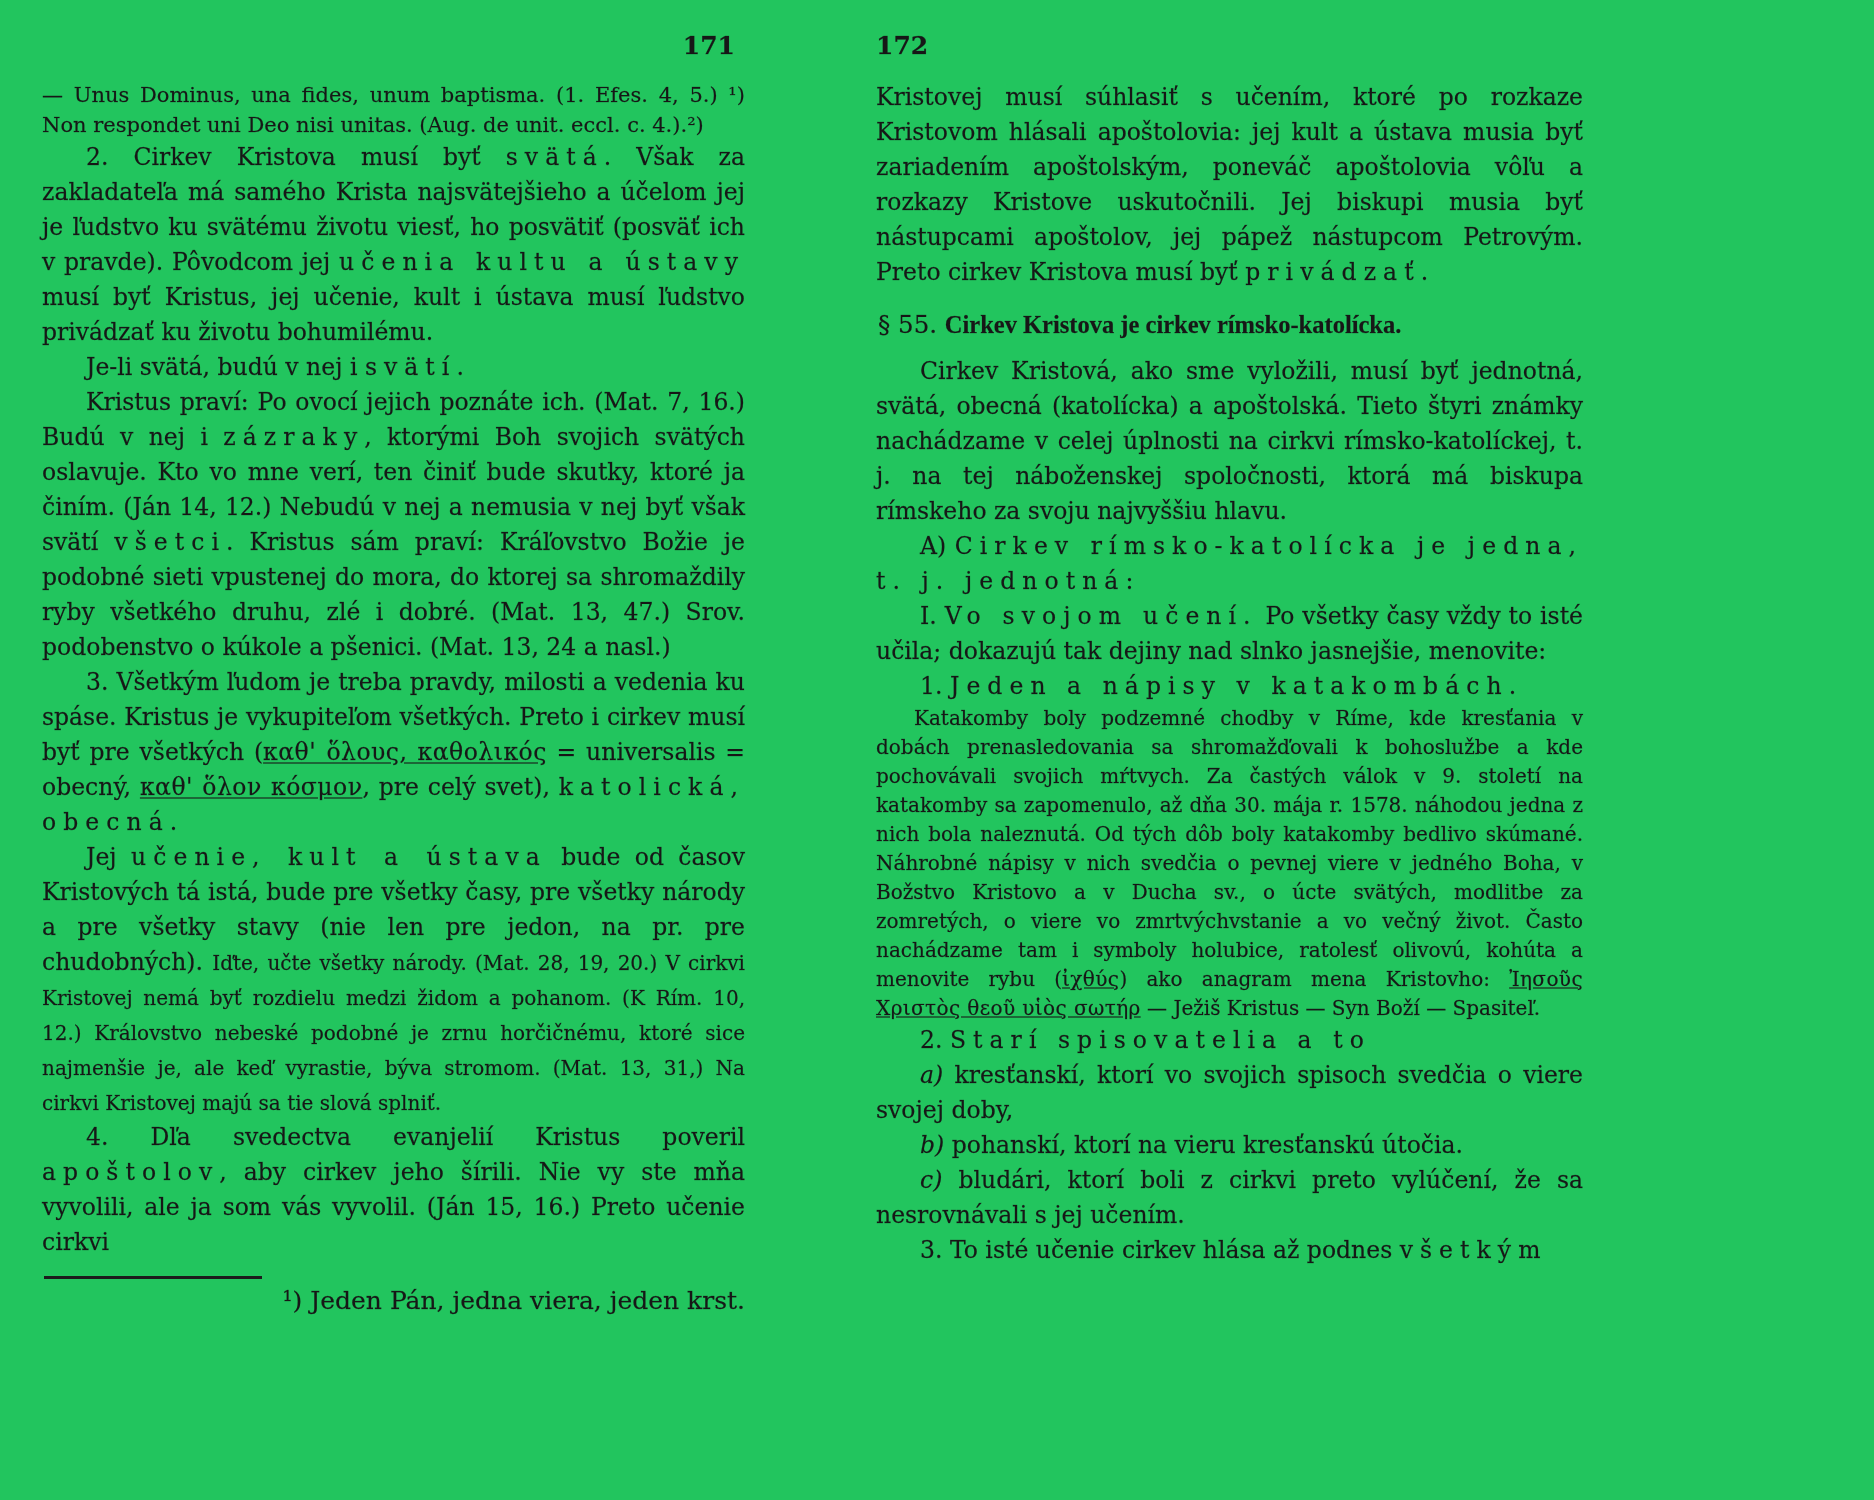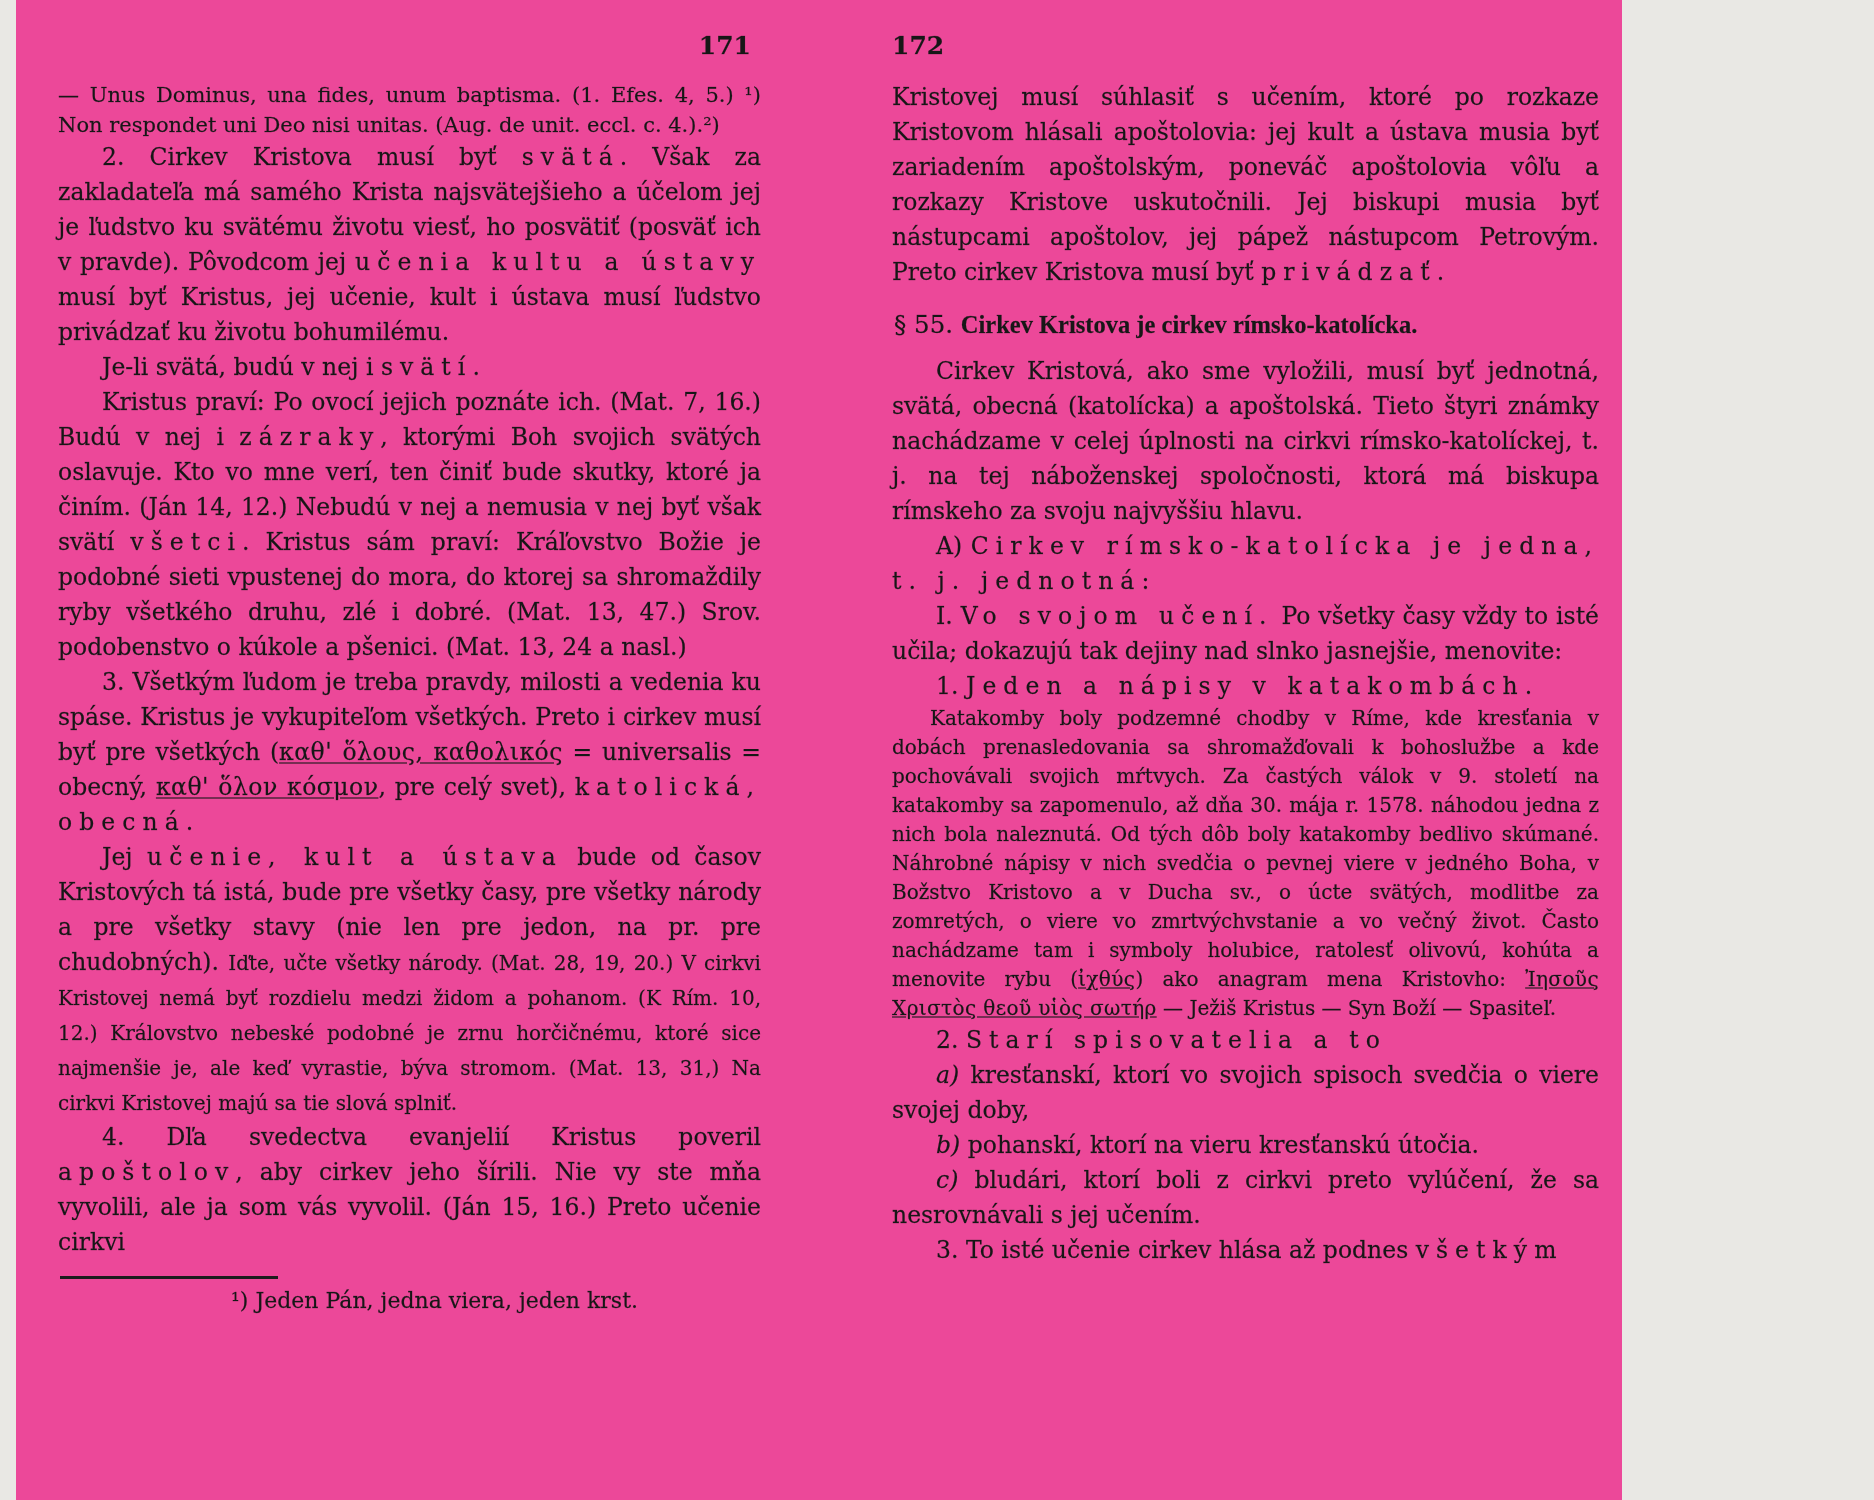--- a/index.html
+++ b/index.html
@@ -1,23 +1,22 @@
 <!DOCTYPE html>
 <html><head>
 <meta charset="utf-8">
 <style>
   * { box-sizing: border-box; }
   html, body { margin: 0; padding: 0; background: #e9e8e4; }
   .scan {
-    width: 1606px; height: 1500px;
-    background: #ec4899;
+    width: 1874px; height: 1500px;
+    background: #22c55e;
     position: relative; overflow: hidden;
     font-family: "DejaVu Serif", "Liberation Serif", serif;
     color: #171717;
-    margin-left: 16px;
     -webkit-text-stroke: 0.3px rgba(23,23,23,0.55);
   }
   .page { position: absolute; top: 0; }
   .page-left  { left: 42px;  width: 703px; }
   .page-right { left: 876px; width: 707px; }
 
   .pageno {
     font-size: 25px; font-weight: bold;
     margin: 33px 0 22px 0; line-height: 1;
   }
@@ -39,22 +38,22 @@
 
   .small { font-size: 20px; line-height: 29px; }
   .sp    { letter-spacing: 0.30em; }
   .b     { font-weight: bold; font-family: Liberation Serif, serif; }
   .it    { font-style: italic; }
   .greek { letter-spacing: 0.02em; text-decoration: underline; }
 
   .fnsec  { margin-top: 16px; }
   .fnrule { width: 218px; border: none; border-top: 3px solid #1c1c1c; margin: 0 0 8px 2px; }
   .footnote {
-    margin: 0; font-size: 22px; line-height: 27.5px;
-    text-indent: 50px; text-align: center;
+    margin: 0; font-size: 25px; line-height: 27.5px;
+    text-indent: 50px; text-align: right;
   }
 </style>
 </head>
 <body>
 
 <div class="scan">
 
   <section class="page page-left">
     <div class="pageno">171</div>
     <div class="content">

